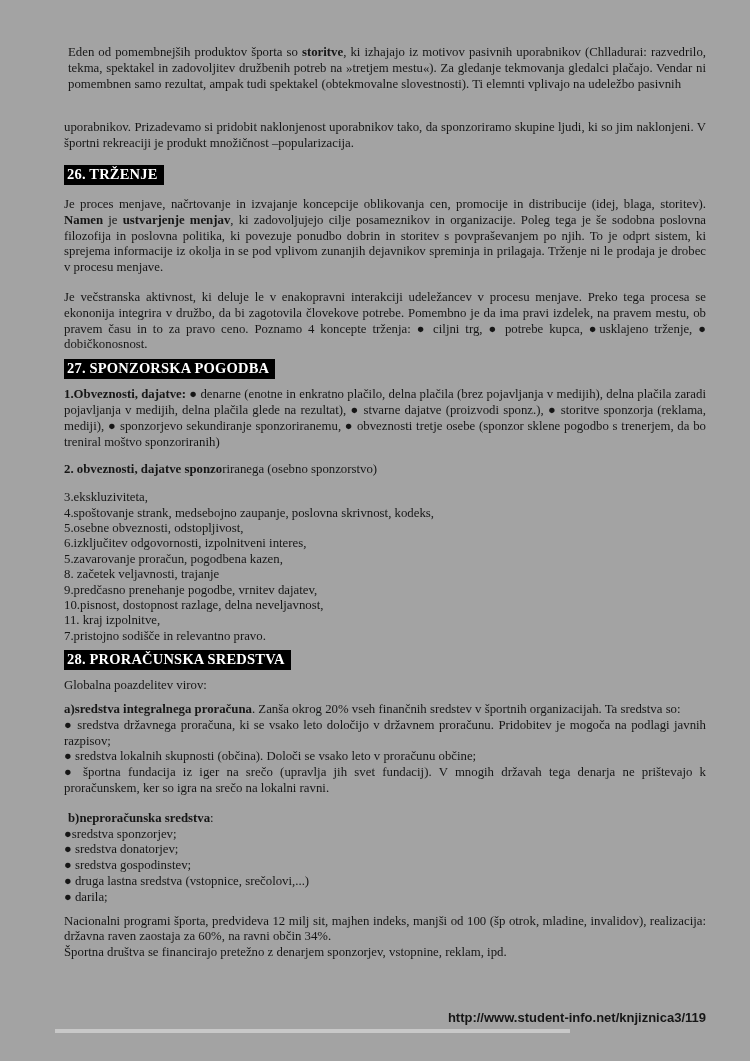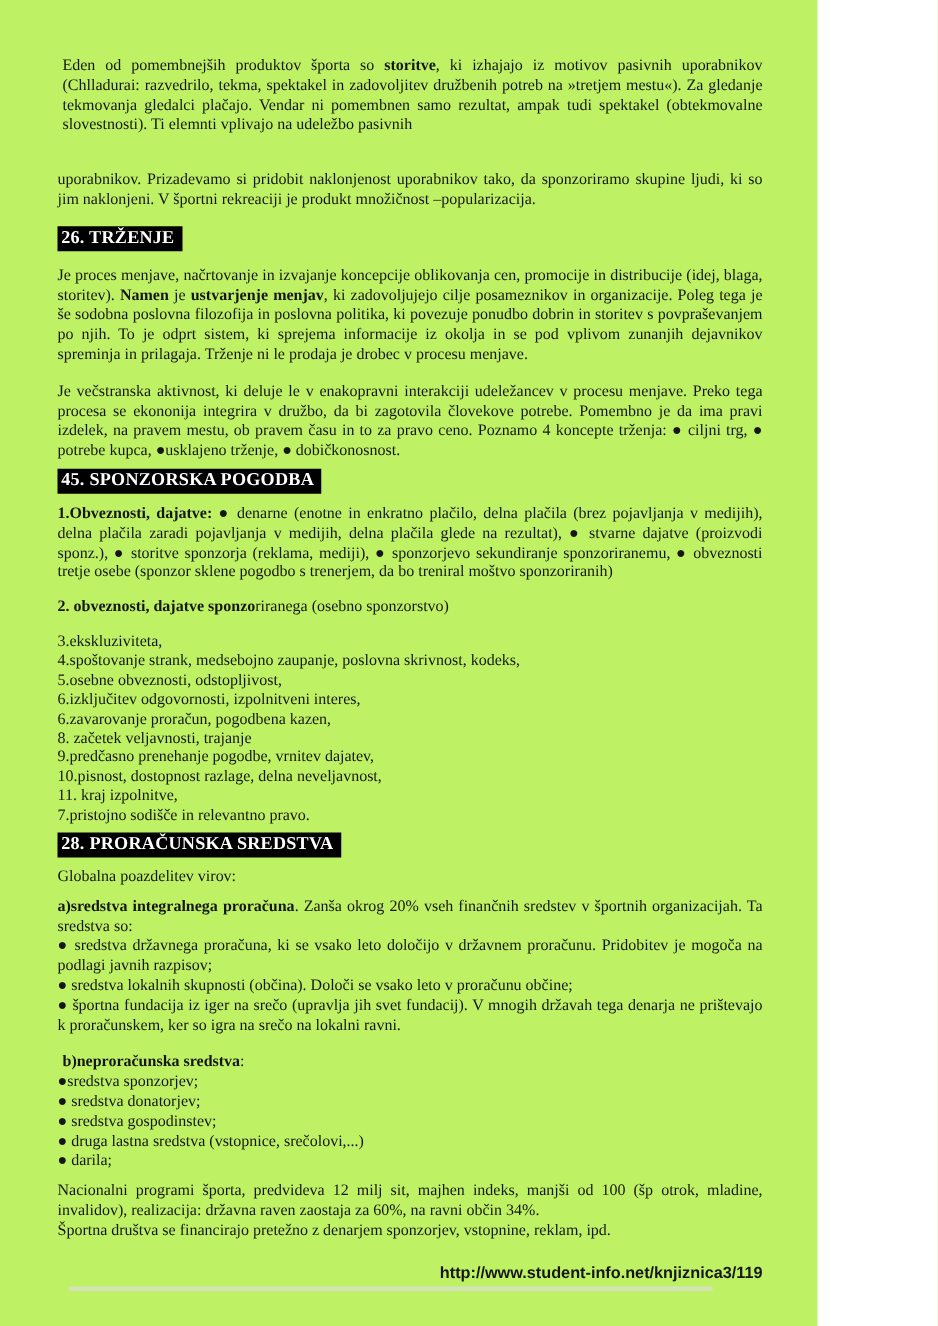--- a/index.html
+++ b/index.html
@@ -1,26 +1,26 @@
 <!DOCTYPE html>
 <html><head>
 <meta charset="utf-8">
 <style>
   html, body { margin: 0; padding: 0; background: #ffffff; }
   .page {
     position: relative;
-    width: 654px;
+    width: 750px;
     height: 1061px;
-    background: #bef264;
+    background: #a3a3a3;
     color: #161616;
     font-family: "Liberation Serif", "DejaVu Serif", serif;
     font-size: 12.8px;
     line-height: 15.8px;
     box-sizing: border-box;
-    padding: 45px 44px 0 46px;
+    padding: 45px 44px 0 64px;
     overflow: hidden;
   }
   .para { margin: 0; text-align: justify; }
   .indent-sm { padding-left: 4px; }
   .mt-lg { margin-top: 28px; }
   .mt-md { margin-top: 14px; }
   .mt-sm { margin-top: 12px; }
   .mt-xs { margin-top: 8px; }
   .sec-head-row { margin-top: 6px; }
   .sec-head-row.first { margin-top: 13px; }
@@ -70,33 +70,33 @@
 
   <div class="sec-head-row first">
     <span class="sec-head">26. TRŽENJE</span>
   </div>
 
   <p class="para mt-sm"><span>Je proces menjave, načrtovanje in izvajanje koncepcije oblikovanja cen, promocije in distribucije (idej, blaga, storitev). </span><b>Namen</b><span> je </span><b>ustvarjenje menjav</b><span>, ki zadovoljujejo cilje posameznikov in organizacije. Poleg tega je še sodobna poslovna filozofija in poslovna politika, ki povezuje ponudbo dobrin in storitev s povpraševanjem po njih. To je odprt sistem, ki sprejema informacije iz okolja in se pod vplivom zunanjih dejavnikov spreminja in prilagaja. Trženje ni le prodaja je drobec v procesu menjave.</span></p>
 
   <p class="para mt-md"><span>Je večstranska aktivnost, ki deluje le v enakopravni interakciji udeležancev v procesu menjave. Preko tega procesa se ekononija integrira v družbo, da bi zagotovila človekove potrebe. Pomembno je da ima pravi izdelek, na pravem mestu, ob pravem času in to za pravo ceno. Poznamo 4 koncepte trženja: ● ciljni trg, ● potrebe kupca, ●usklajeno trženje, ● dobičkonosnost.</span></p>
 
   <div class="sec-head-row">
-    <span class="sec-head">45. SPONZORSKA POGODBA</span>
+    <span class="sec-head">27. SPONZORSKA POGODBA</span>
   </div>
 
   <p class="para mt-xs"><b>1.Obveznosti, dajatve:</b><span> ● denarne (enotne in enkratno plačilo, delna plačila (brez pojavljanja v medijih), delna plačila zaradi pojavljanja v medijih, delna plačila glede na rezultat), ● stvarne dajatve (proizvodi sponz.), ● storitve sponzorja (reklama, mediji), ● sponzorjevo sekundiranje sponzoriranemu, ● obveznosti tretje osebe (sponzor sklene pogodbo s trenerjem, da bo treniral moštvo sponzoriranih)</span></p>
 
   <p class="para mt-sm"><b>2. obveznosti, dajatve sponzo</b><span>riranega (osebno sponzorstvo)</span></p>
 
   <div class="bold-list">
     <div class="item">3.ekskluziviteta,</div>
     <div class="item">4.spoštovanje strank, medsebojno zaupanje, poslovna skrivnost, kodeks,</div>
     <div class="item">5.osebne obveznosti, odstopljivost,</div>
     <div class="item">6.izključitev odgovornosti, izpolnitveni interes,</div>
-    <div class="item">6.zavarovanje proračun, pogodbena kazen,</div>
+    <div class="item">5.zavarovanje proračun, pogodbena kazen,</div>
     <div class="item">8. začetek veljavnosti, trajanje</div>
     <div class="item">9.predčasno prenehanje pogodbe, vrnitev dajatev,</div>
     <div class="item">10.pisnost, dostopnost razlage, delna neveljavnost,</div>
     <div class="item">11. kraj izpolnitve,</div>
     <div class="item">7.pristojno sodišče in relevantno pravo.</div>
   </div>
 
   <div class="sec-head-row">
     <span class="sec-head">28. PRORAČUNSKA SREDSTVA</span>
   </div>

